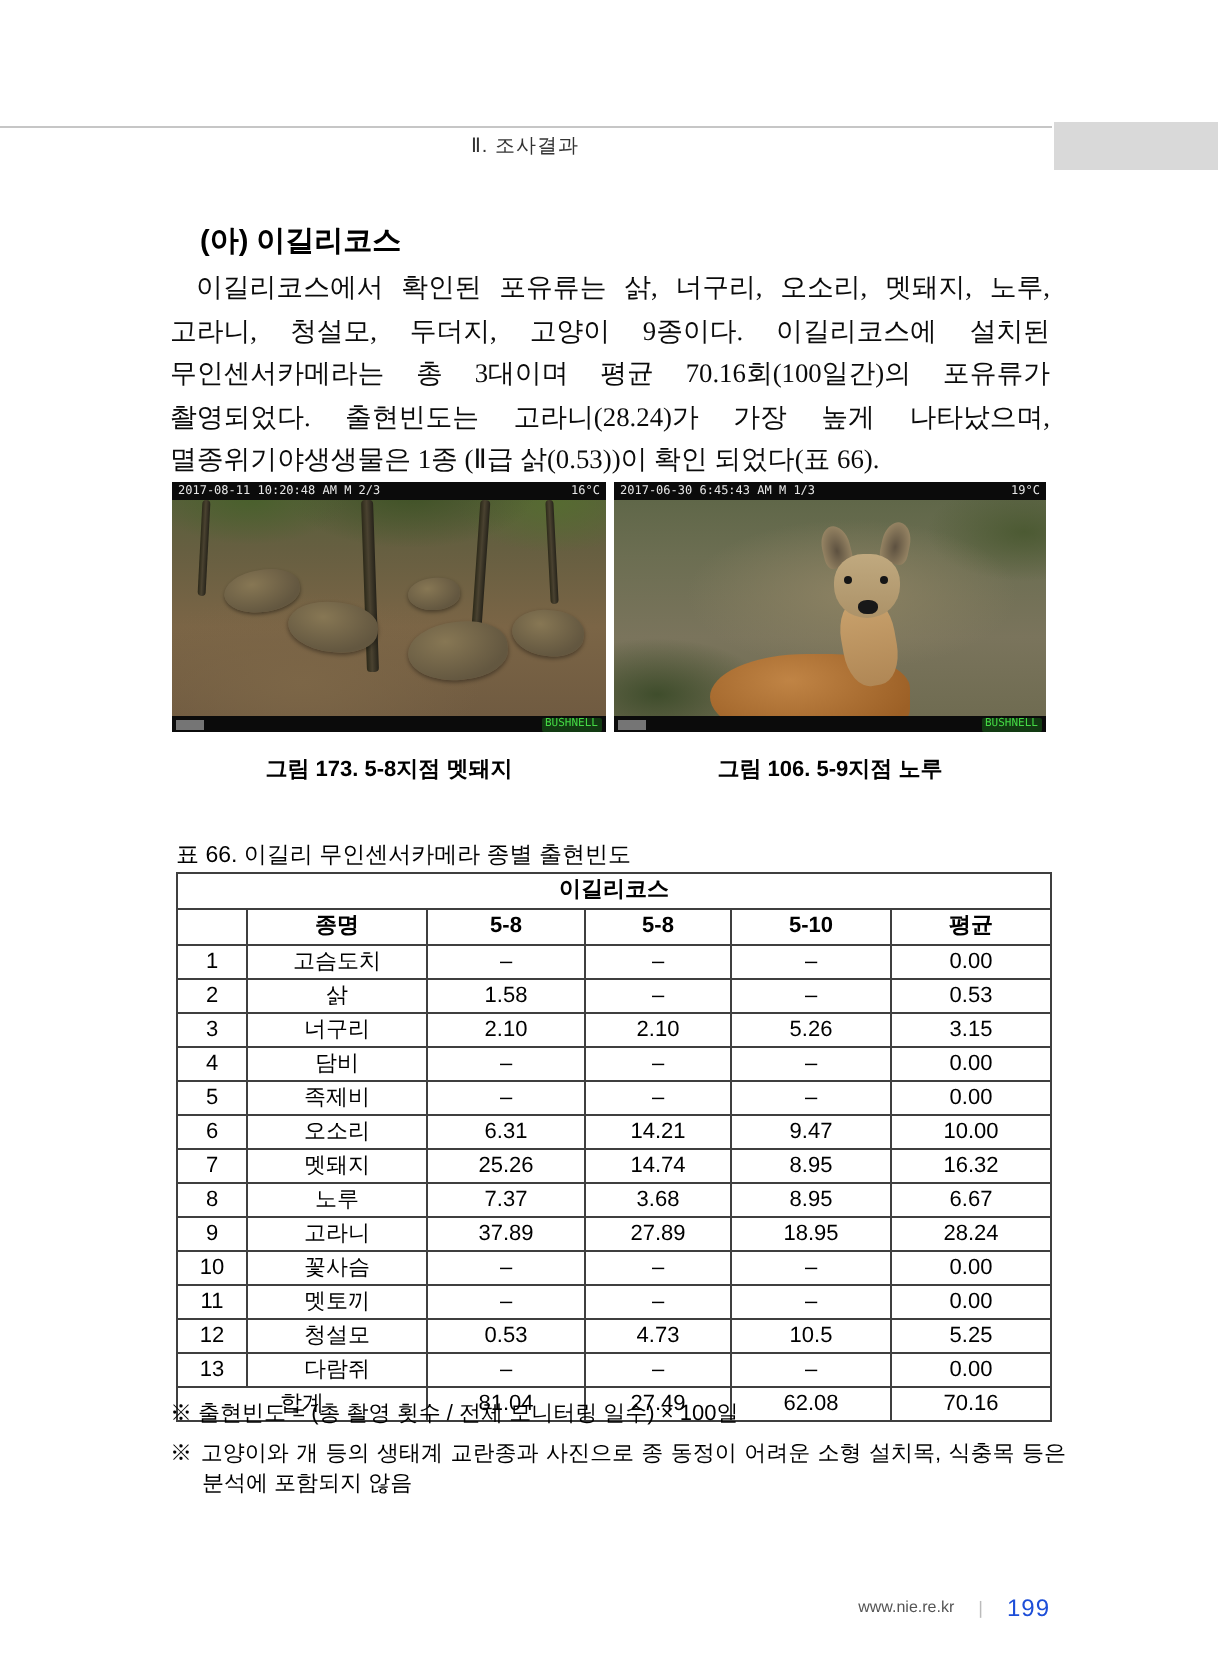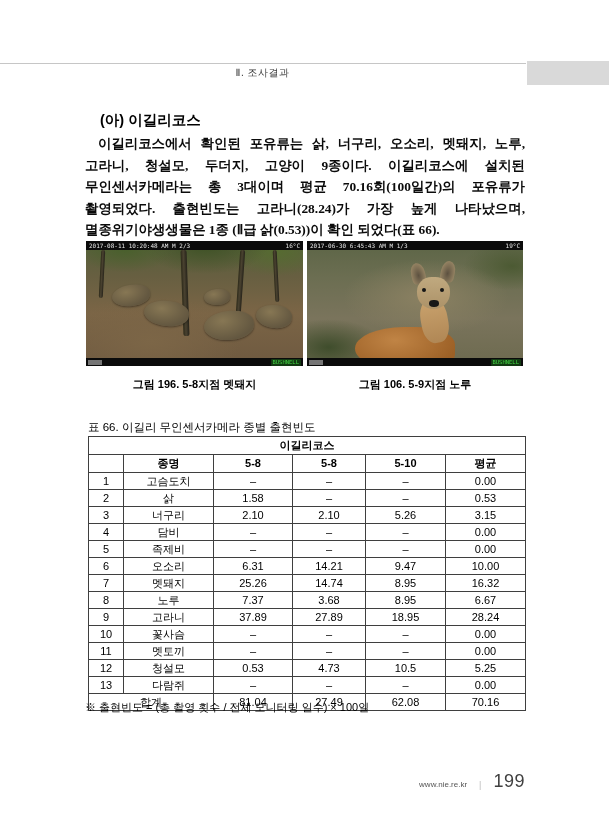--- a/index.html
+++ b/index.html
@@ -9,21 +9,21 @@
   }
   
   .header-rule{position:absolute;left:0;top:63px;width:526px;height:1px;background:#c6c6c6;}
   .breadcrumb{position:absolute;top:66px;left:0;width:525px;text-align:center;
     font-size:10px;color:#333;letter-spacing:.5px;}
   .header-tab{position:absolute;left:527px;top:61px;width:82px;height:24px;background:#d9d9d9;}
   
   .section-heading{position:absolute;left:100px;top:111px;font-size:14.5px;font-weight:bold;color:#000;}
   .body-paragraph{position:absolute;left:85px;top:133px;width:440px;
     font-family:"Liberation Serif",serif;font-size:13.4px;line-height:21.6px;
-    text-align:justify;text-indent:13px;word-break:keep-all;color:#0b0b0b;font-weight:bold;}
+    text-align:justify;text-indent:13px;word-break:keep-all;color:#0b0b0b;}
   
   .photo{position:absolute;top:241px;height:125px;overflow:hidden;background:#6a5f41;}
   .photo-left{left:86px;width:217px;
     background:
       radial-gradient(70px 34px at 18% 6%,#49602c 0%,rgba(73,96,44,0) 70%),
       radial-gradient(90px 40px at 55% 4%,#3f5226 0%,rgba(63,82,38,0) 70%),
       radial-gradient(70px 36px at 88% 8%,#566b31 0%,rgba(86,107,49,0) 70%),
       radial-gradient(120px 60px at 30% 80%,#7c6647 0%,rgba(124,102,71,0) 75%),
       linear-gradient(180deg,#55603a 0%,#675f41 28%,#7b6546 58%,#6e5940 100%);}
   .photo-right{left:307px;width:216px;
@@ -57,21 +57,21 @@
     height:16px;line-height:16px;overflow:hidden;white-space:nowrap;}
   .freq-table thead th{height:17px;line-height:17px;font-weight:bold;}
   
   .notes{position:absolute;left:85px;top:700px;width:448px;font-size:11px;line-height:15px;color:#000;}
   .note{padding-left:16px;text-indent:-16px;margin-bottom:5px;word-break:keep-all;text-align:justify;}
   
   .page-footer{position:absolute;left:0;top:771px;width:525px;display:flex;
     justify-content:flex-end;align-items:flex-end;gap:12px;}
   .footer-url{font-size:8px;color:#555;padding-bottom:3px;}
   .footer-sep{font-size:9px;color:#bbb;padding-bottom:2px;}
-  .footer-page{font-size:18px;color:#404040;letter-spacing:.5px;}
+  .footer-page{font-size:12px;color:#1d4ed8;letter-spacing:.5px;margin-top:26px;}
 </style>
 </head>
 <body>
 
 <div class="header-rule"></div>
 <div class="breadcrumb">Ⅱ. 조사결과</div>
 <div class="header-tab"></div>
 
 <div class="section-heading">(아) 이길리코스</div>
 <div class="body-paragraph">이길리코스에서 확인된 포유류는 삵, 너구리, 오소리, 멧돼지, 노루, 고라니, 청설모, 두더지, 고양이 9종이다. 이길리코스에 설치된 무인센서카메라는 총 3대이며 평균 70.16회(100일간)의 포유류가 촬영되었다. 출현빈도는 고라니(28.24)가 가장 높게 나타났으며, 멸종위기야생생물은 1종 (Ⅱ급 삵(0.53))이 확인 되었다(표 66).</div>
@@ -113,21 +113,21 @@
   <div class="photo-topbar">
     <span class="ts">2017-06-30 6:45:43 AM  M 1/3</span>
     <span class="tmp">19°C</span>
   </div>
   <div class="photo-bottombar">
     <span class="brand-chip">BUSHNELL</span>
   </div>
   <div class="photo-chip"></div>
 </div>
 
-<div class="caption caption-left">그림 196. 5-8지점 멧돼지</div>
+<div class="caption caption-left">그림 173. 5-8지점 멧돼지</div>
 <div class="caption caption-right">그림 106. 5-9지점 노루</div>
 
 <div class="table-title">표 66. 이길리 무인센서카메라 종별 출현빈도</div>
 <table class="freq-table">
   <colgroup>
     <col style="width:35px">
       <col style="width:90px">
       <col style="width:79px">
     <col style="width:73px">
       <col style="width:80px">
@@ -270,19 +270,20 @@
       <td>81.04</td>
       <td>27.49</td>
       <td>62.08</td>
       <td>70.16</td>
     </tr>
   </tfoot>
 </table>
 
 <div class="notes">
   <div class="note">※ 출현빈도 = (총 촬영 횟수 / 전체 모니터링 일수) × 100일</div>
+  <div class="note">※ 고양이와 개 등의 생태계 교란종과 사진으로 종 동정이 어려운 소형 설치목, 식충목 등은 분석에 포함되지 않음</div>
 </div>
 
 <div class="page-footer">
   <span class="footer-url">www.nie.re.kr</span>
   <span class="footer-sep">|</span>
   <span class="footer-page">199</span>
 </div>
 
 </body></html>

